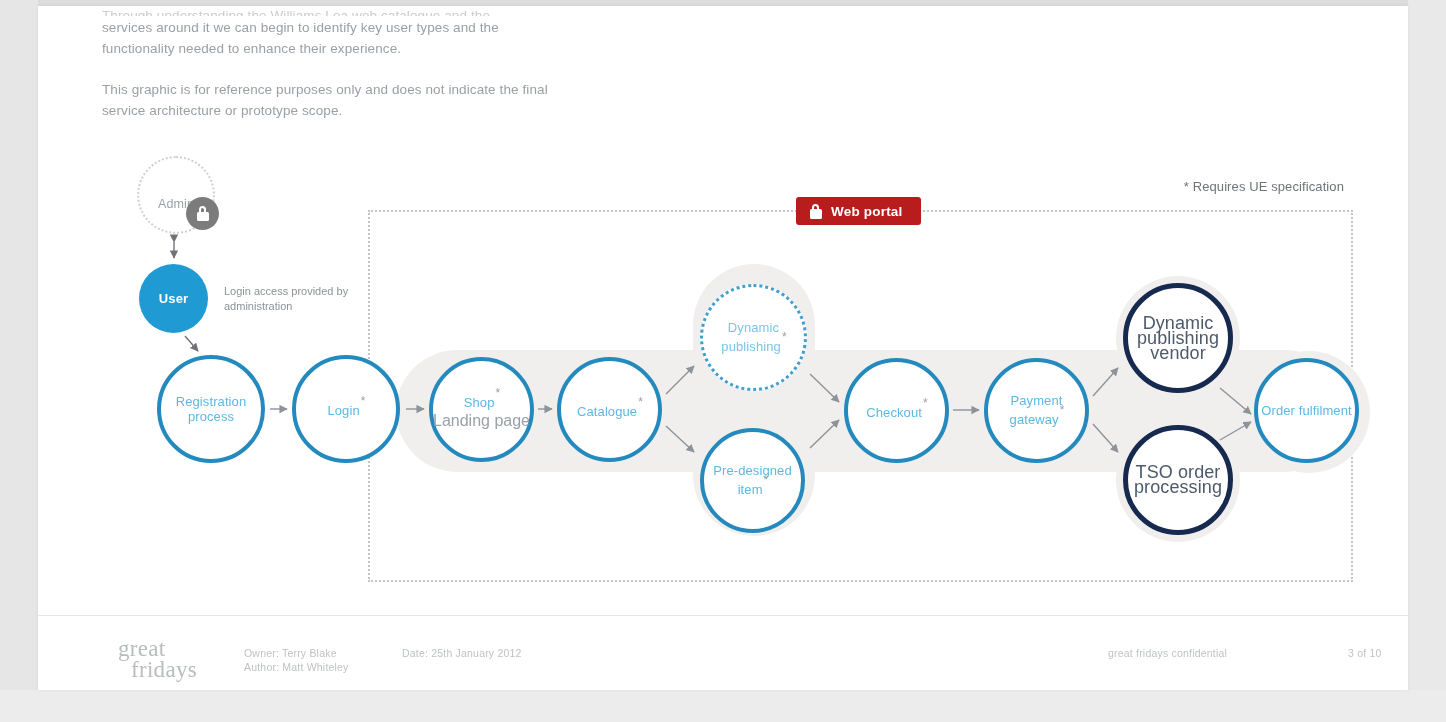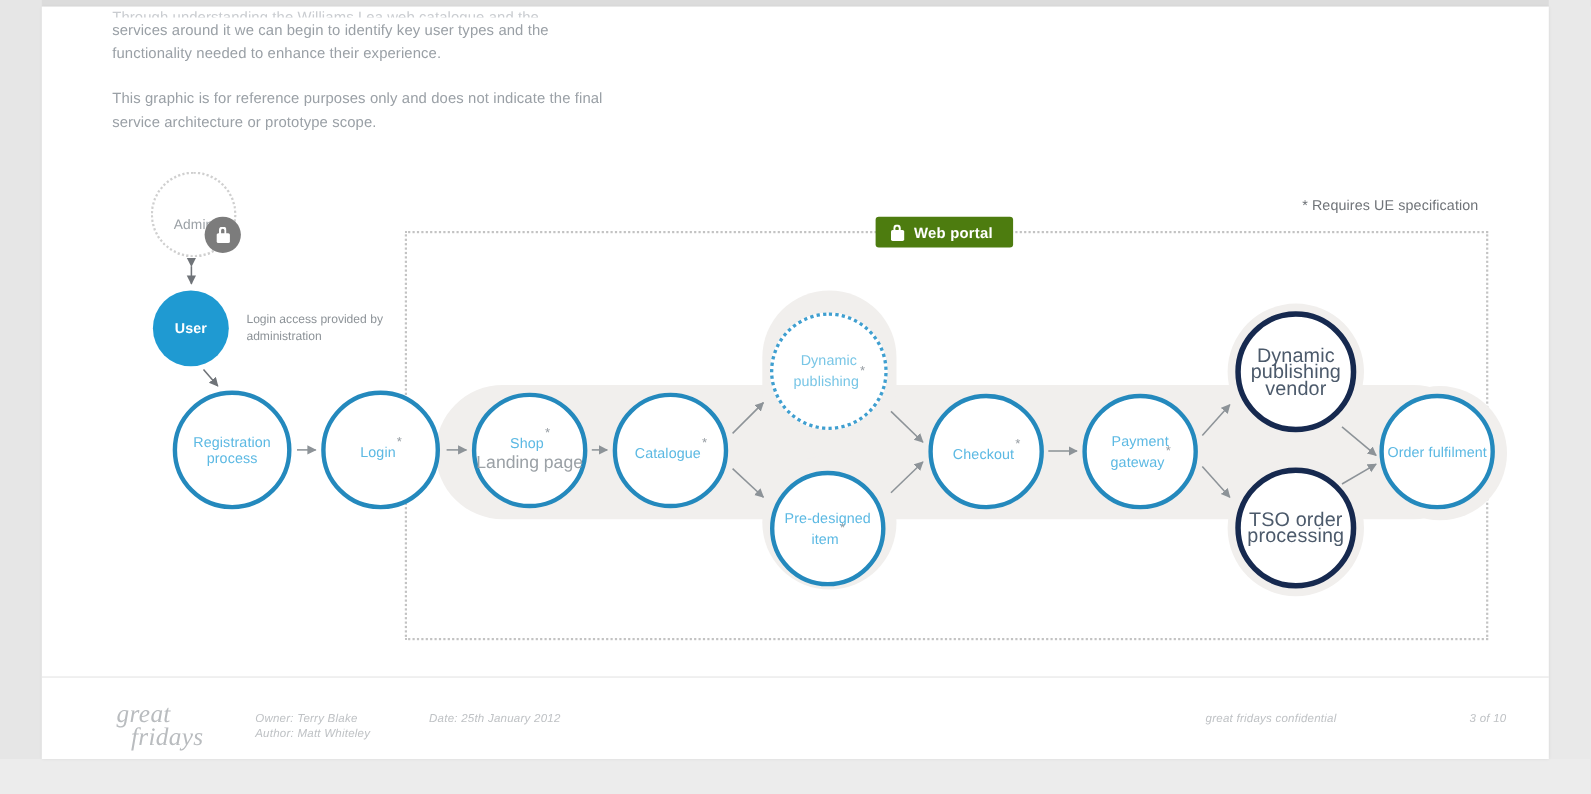--- a/index.html
+++ b/index.html
@@ -69,21 +69,21 @@
     position: absolute;
     left: 330px; top: 204px;
     width: 985px; height: 372px;
     border: 2px dotted #c3c3c3;
     background: transparent;
   }
   #portal-tag {
     position: absolute;
     left: 758px; top: 191px;
     height: 28px;
-    background: #4d7c0f;
+    background: #b91c1c;
     border-radius: 3px;
     display: flex;
     align-items: center;
     gap: 9px;
     padding: 0 18px 0 13px;
     color: #ffffff;
     font-size: 13.5px;
     font-weight: bold;
     letter-spacing: .2px;
   }
@@ -199,21 +199,21 @@
 
   
   #arrows { position:absolute; left:0; top:0; width:1370px; height:684px; pointer-events:none; }
 
   
   #footer-rule {
     position: absolute;
     left: 0; top: 609px; width: 1370px; height: 1px;
     background: #e4e4e4;
   }
-  #footer { position:absolute; left:0; top:610px; width:1370px; height:74px;font-style:italic; }
+  #footer { position:absolute; left:12px; top:610px; width:1370px; height:74px; }
 
   #gf-logo {
     position: absolute;
     left: 68px; top: 22px;
     font-family: "Liberation Serif", serif;
     color: #b9bcbf;
     font-size: 23px;
     line-height: 21px;
     letter-spacing: .3px;
   }

